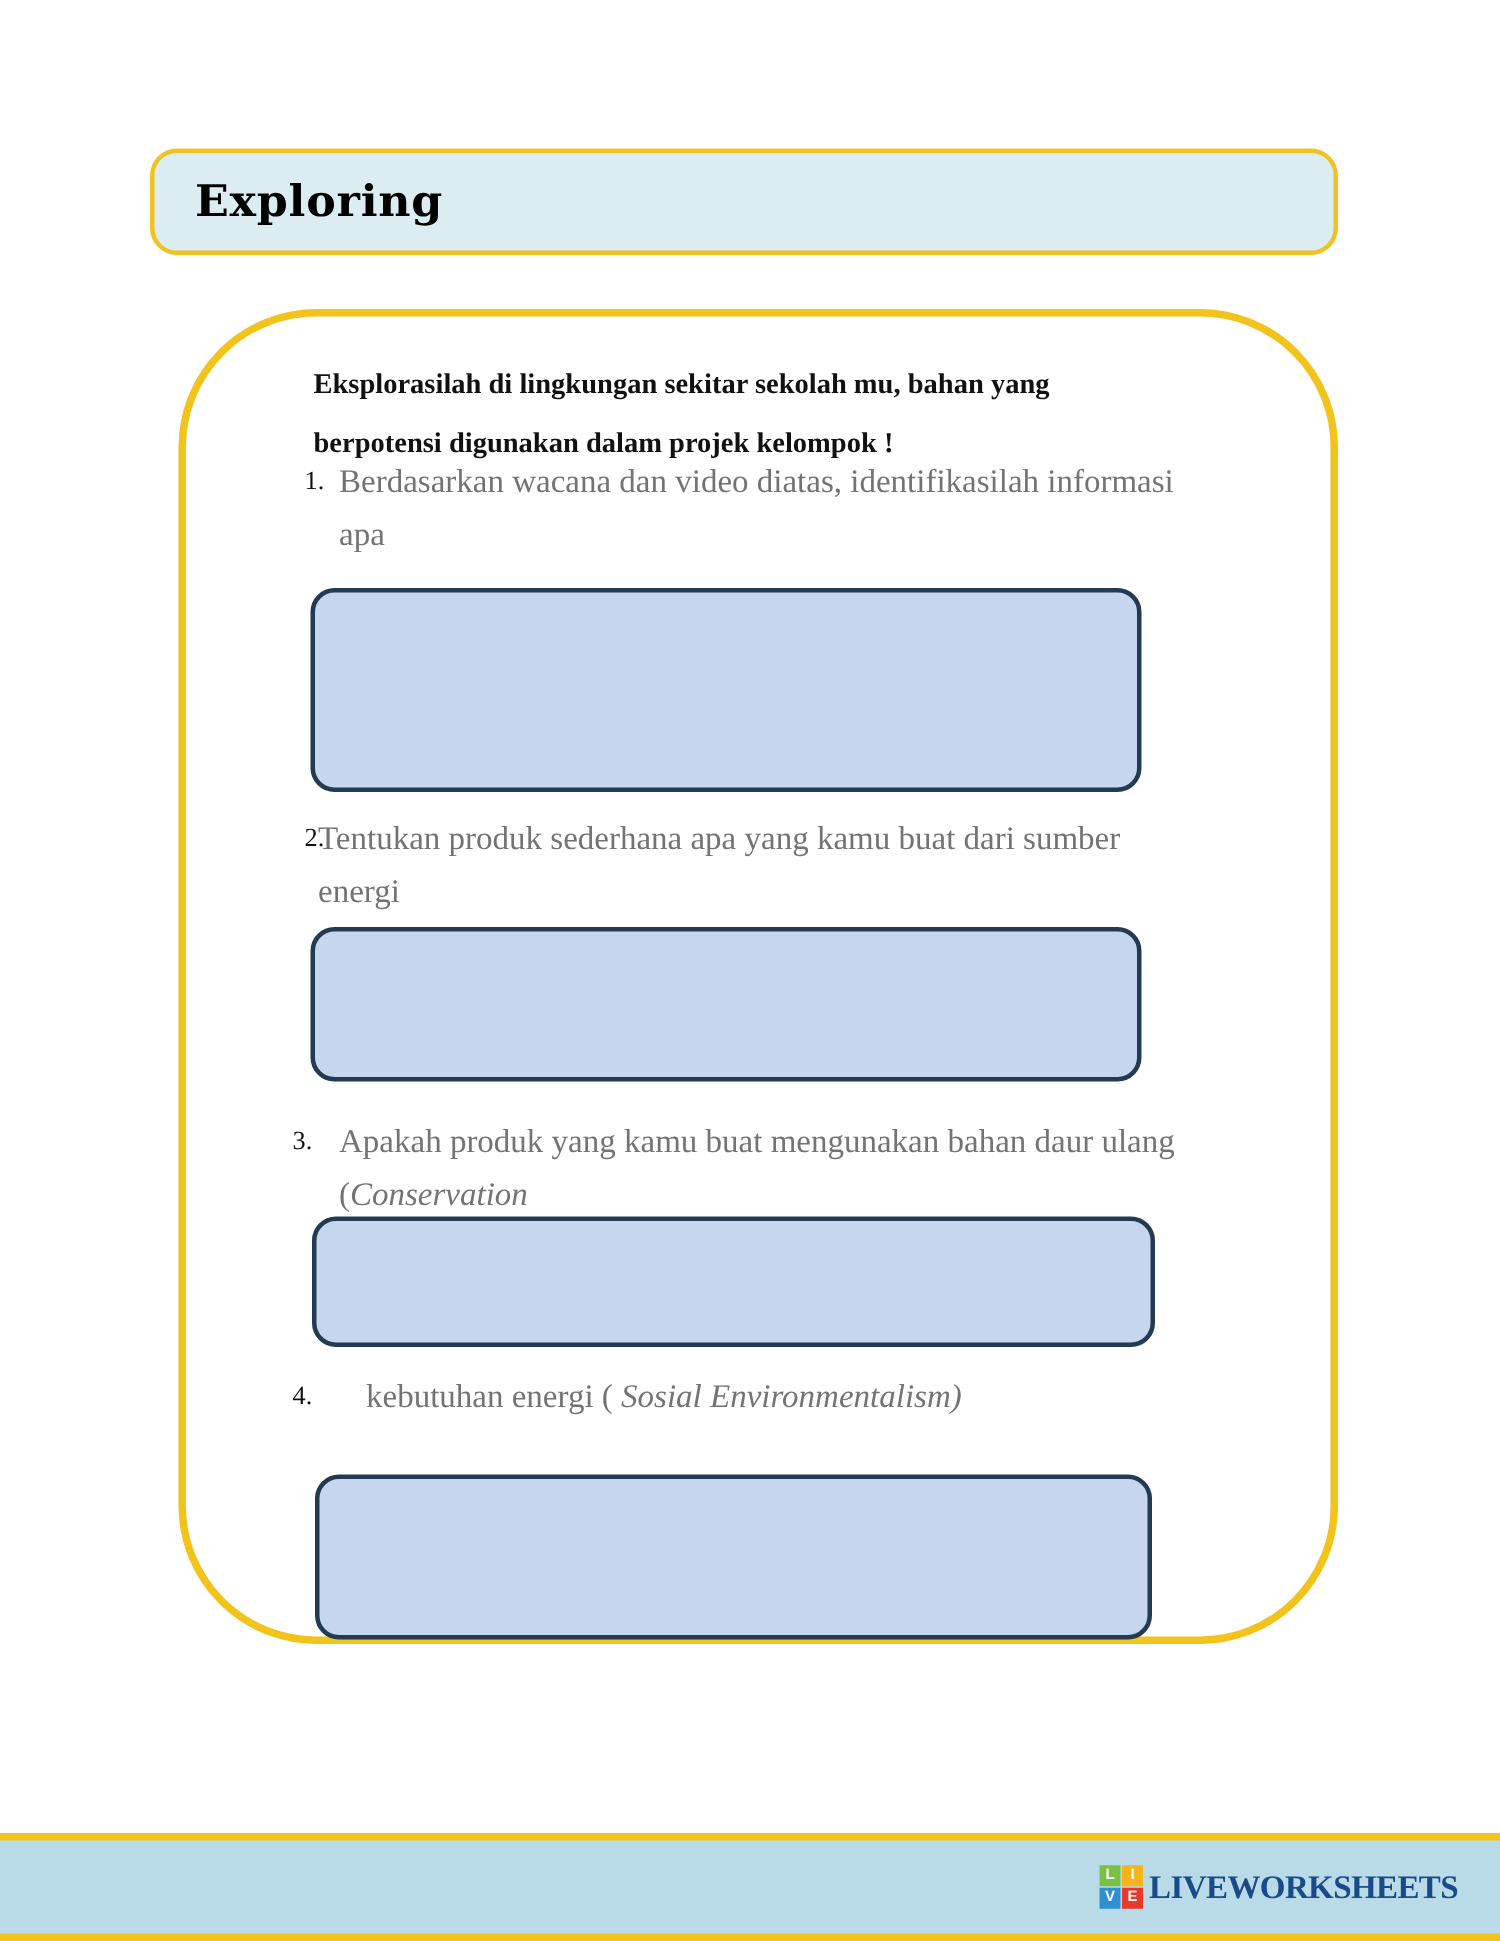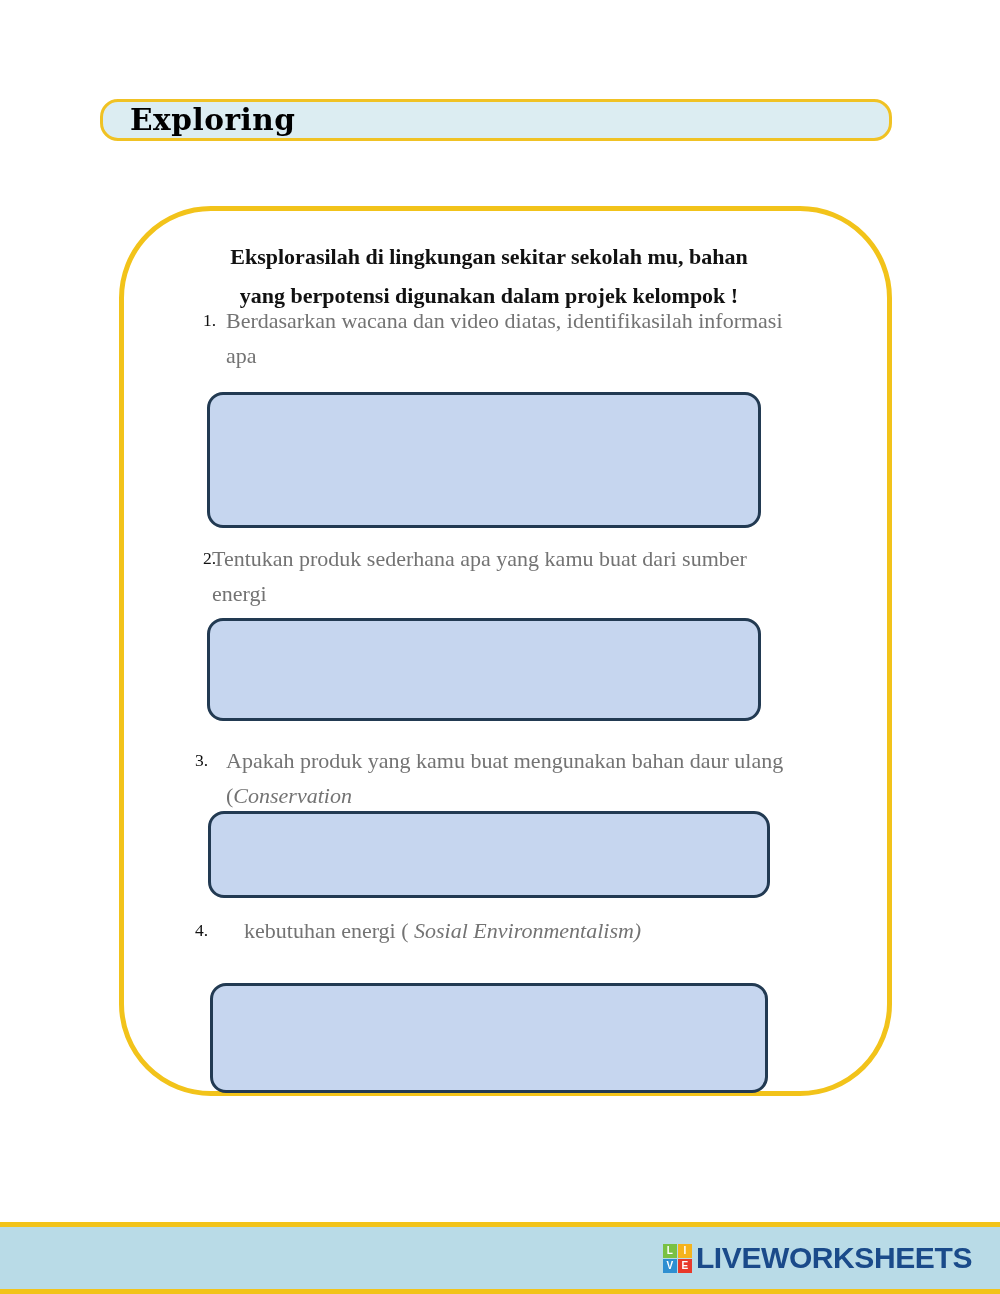--- a/index.html
+++ b/index.html
@@ -20,21 +20,21 @@
     inset: 0;
     background: #ffffff;
   }
 
   
   .header-box {
     position: absolute;
     left: 100px;
     top: 99px;
     width: 792px;
-    height: 42px;
+    height: 71px;
     background: #dcedf2;
     border: 3px solid #f0c224;
     border-radius: 18px;
     box-sizing: border-box;
     display: flex;
     align-items: center;
   }
   .header-title {
     margin-left: 27px;
     font-family: "DejaVu Serif", "Liberation Serif", serif;
@@ -59,25 +59,24 @@
     box-sizing: border-box;
     background: transparent;
   }
 
   
   .intro {
     position: absolute;
     left: 209px;
     top: 237px;
     width: 560px;
-    font-size: 22px;
+    font-size: 19px;
     font-weight: bold;
     line-height: 39px;
     color: #111111;
-    text-align: center;
   }
 
   .q-text {
     position: absolute;
     font-size: 22px;
     line-height: 35px;
     color: #737373;
   }
   .q-num {
     position: absolute;
@@ -144,23 +143,23 @@
     font-weight: bold;
     font-size: 10px;
     color: #ffffff;
     line-height: 1;
   }
   .lc-l { background: #7ac143; }
   .lc-i { background: #f5b31c; }
   .lc-v { background: #2e8fd1; }
   .lc-e { background: #e8392b; }
   .logo-word {
-    font-family: Liberation Sans, sans-serif;
-    font-weight: bold;
-    font-size: 30px;
+    font-family: Liberation Serif, serif;
+    font-weight: bold;
+    font-size: 22px;
     letter-spacing: -0.4px;
     color: #1a4a8a;
     line-height: 1;
     margin-left: 2px;
   }
 </style>
 </head>
 <body>
 
 <div class="page">

